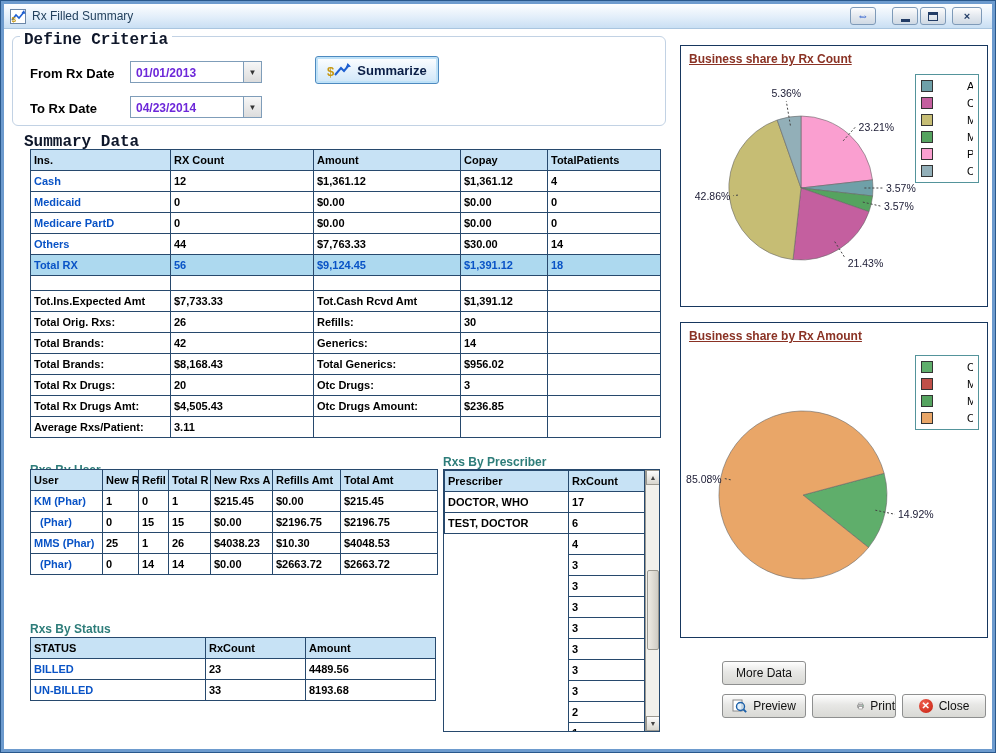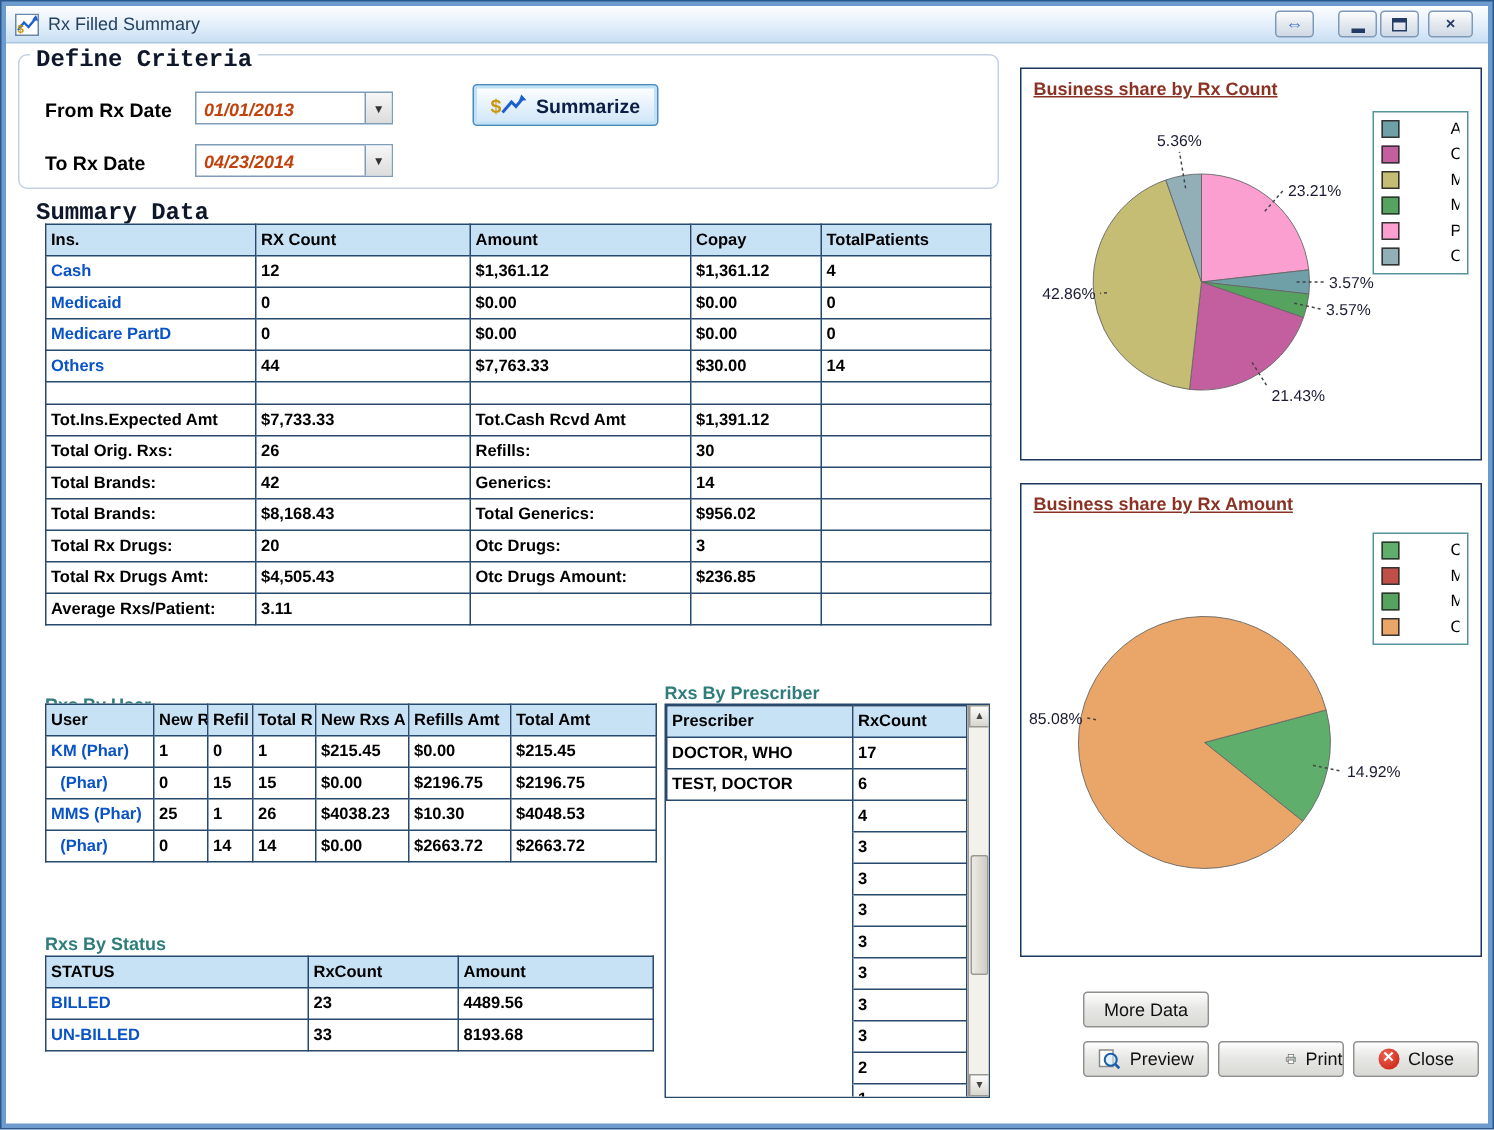--- a/index.html
+++ b/index.html
@@ -25,21 +25,21 @@
   .h-teal{position:absolute;color:#2E7D7A;font-weight:bold;font-size:12px;}
   .field-label{position:absolute;font-size:13px;font-weight:bold;color:#000;}
   
   .criteria-box{position:absolute;left:8px;top:32px;width:654px;height:90px;border:1px solid #C2D2E4;border-radius:6px;}
   .criteria-title{left:16px;top:27px;}
   .from-label{left:26px;top:62px;}
   .to-label{left:26px;top:97px;}
   .combo{position:absolute;width:132px;height:22px;border:1px solid #7F9DB9;background:#fff;display:flex;cursor:pointer;}
   .from-combo{left:126px;top:57px;}
   .to-combo{left:126px;top:92px;}
-  .combo .val{flex:1;font-size:12px;font-weight:bold;color:#c2410c;padding:4px 16px 0 5px;white-space:pre;overflow:hidden;font-style:italic;}
+  .combo .val{flex:1;font-size:12px;font-weight:bold;color:#6d28d9;padding:4px 16px 0 5px;white-space:pre;overflow:hidden;}
   .combo .dd{width:18px;border-left:1px solid #7F9DB9;background:linear-gradient(#F7F7F7,#DCDCDC);
     display:flex;align-items:center;justify-content:center;font-size:8px;color:#333;}
   .summarize{position:absolute;left:311px;top:52px;width:124px;height:28px;display:flex;align-items:center;justify-content:center;gap:6px;
     border:1px solid #4D8AC0;border-radius:3px;box-shadow:0 0 0 2px #BFE2F8 inset;
     background:linear-gradient(#FFFFFF,#E6F2FC 50%,#CFE6F8);font-weight:bold;font-size:13px;color:#0A1E46;cursor:pointer;
     font-family:"Liberation Sans",sans-serif;}
   
   table.grid{position:absolute;border-collapse:collapse;table-layout:fixed;background:#fff;}
   .grid th,.grid td{border:1px solid #27496D;font-size:11px;font-weight:bold;padding:2px 3px;height:21px;
     overflow:hidden;white-space:pre;text-align:left;color:#000;}
@@ -181,20 +181,27 @@
             <td>$0.00</td>
             <td>0</td>
           </tr>
           <tr>
             <td class="blue">Others</td>
             <td>44</td>
             <td>$7,763.33</td>
             <td>$30.00</td>
             <td>14</td>
           </tr>
+          <tr class="total-row">
+            <td>Total RX</td>
+            <td>56</td>
+            <td>$9,124.45</td>
+            <td>$1,391.12</td>
+            <td>18</td>
+          </tr>
           <tr class="spacer-row">
             <td></td>
             <td></td>
             <td></td>
             <td></td>
             <td></td>
           </tr>
           <tr>
             <td>Tot.Ins.Expected Amt</td>
             <td>$7,733.33</td>

